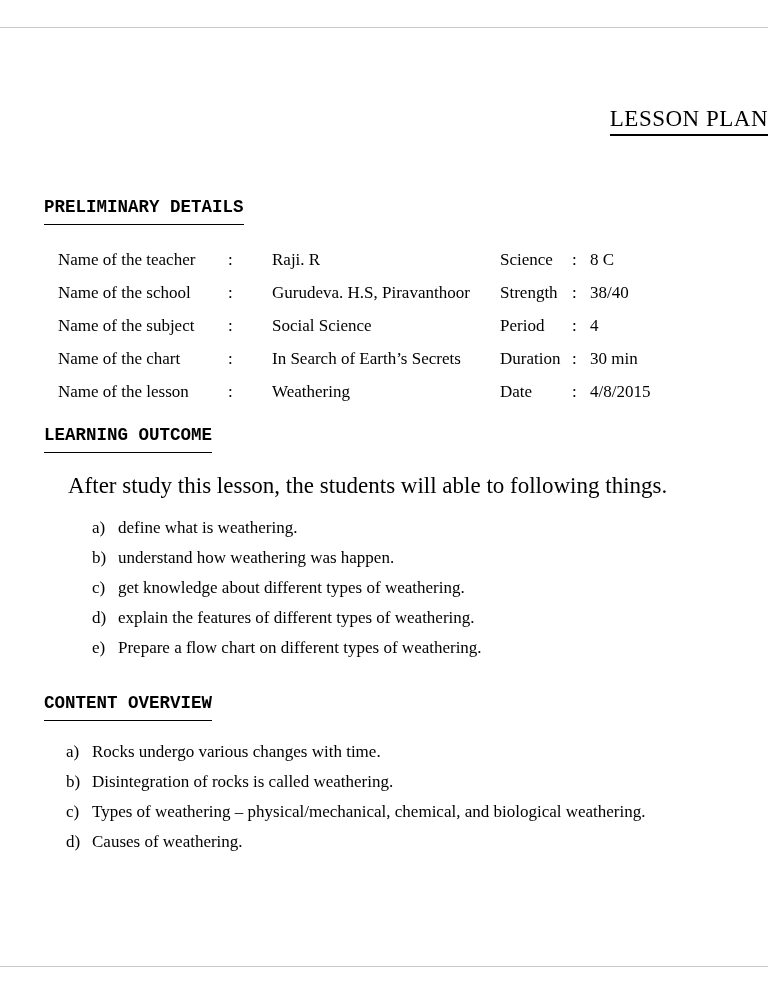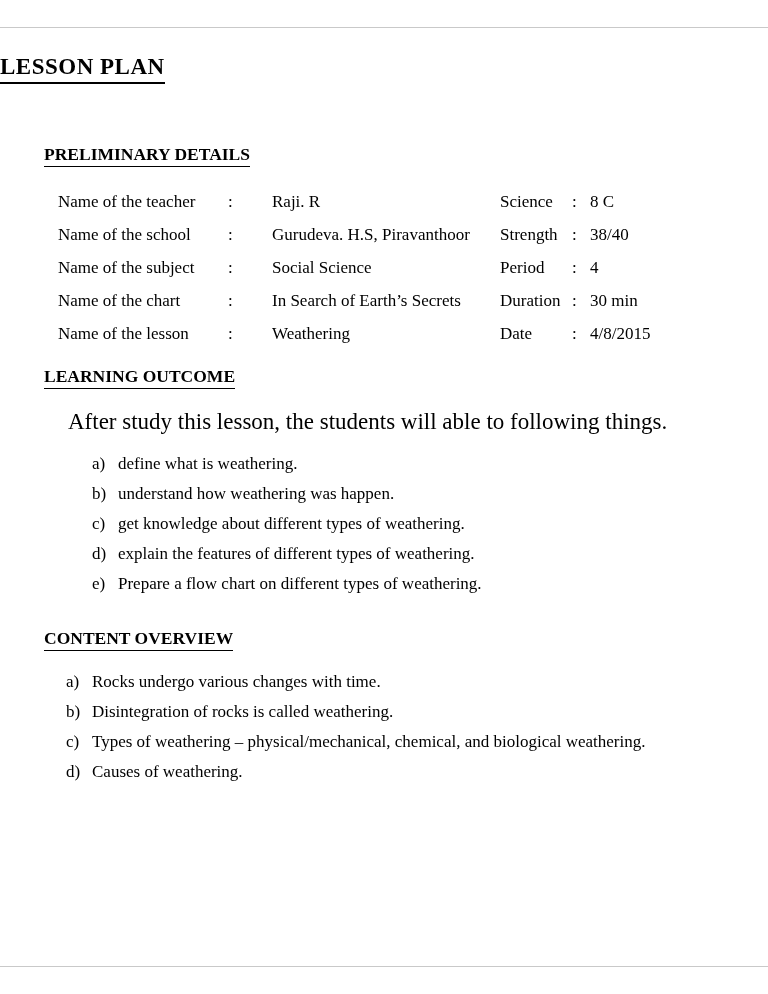--- a/index.html
+++ b/index.html
@@ -19,41 +19,42 @@
     position: absolute;
     left: 0;
     right: 0;
     height: 1px;
     background: #c9c9c9;
   }
   .hairline.top { top: 27px; }
   .hairline.bottom { top: 966px; }
 
   .doc-title {
-    text-align: left;
-    padding-top: 54px;
+    text-align: right;
+    padding-top: 106px;
     font-size: 23px;
-    font-weight: bold;
+    font-weight: normal;
     letter-spacing: 0.5px;
   }
   .doc-title .u {
     display: inline-block;
     border-bottom: 2px solid #000;
     padding-bottom: 2px;
   }
 
   .section-heading {
     margin-left: 44px;
     font-size: 17.5px;
     font-weight: bold;
   }
   .section-heading .u {
     display: inline-block;
     border-bottom: 1.5px solid #000;
-    padding-bottom: 1px;
+    padding-bottom: 7px;
+    font-family: Liberation Mono, monospace;
   }
   .sh-preliminary { margin-top: 60px; }
   .sh-outcome { margin-top: 16px; }
   .sh-content { margin-top: 29px; }
 
   .prelim-table {
     margin: 18px 0 0 58px;
     font-size: 17px;
   }
   .prelim-row {

